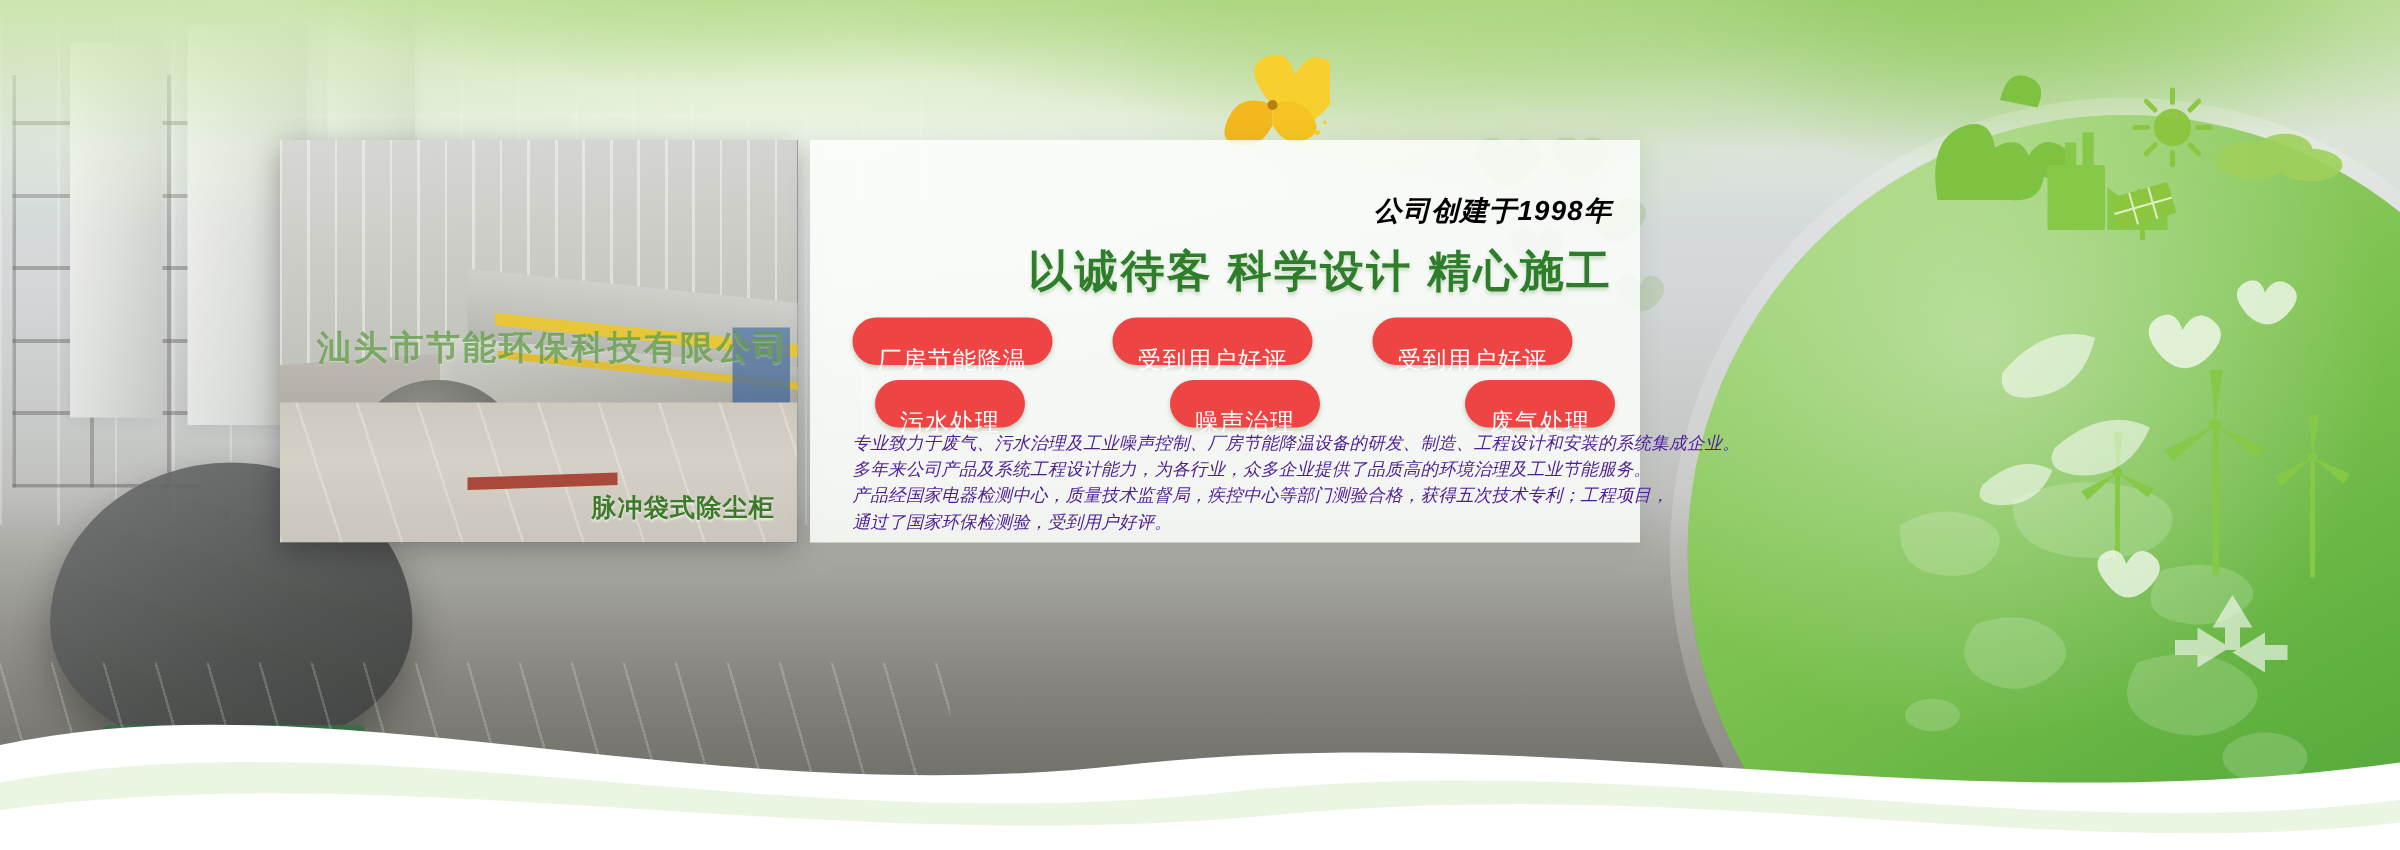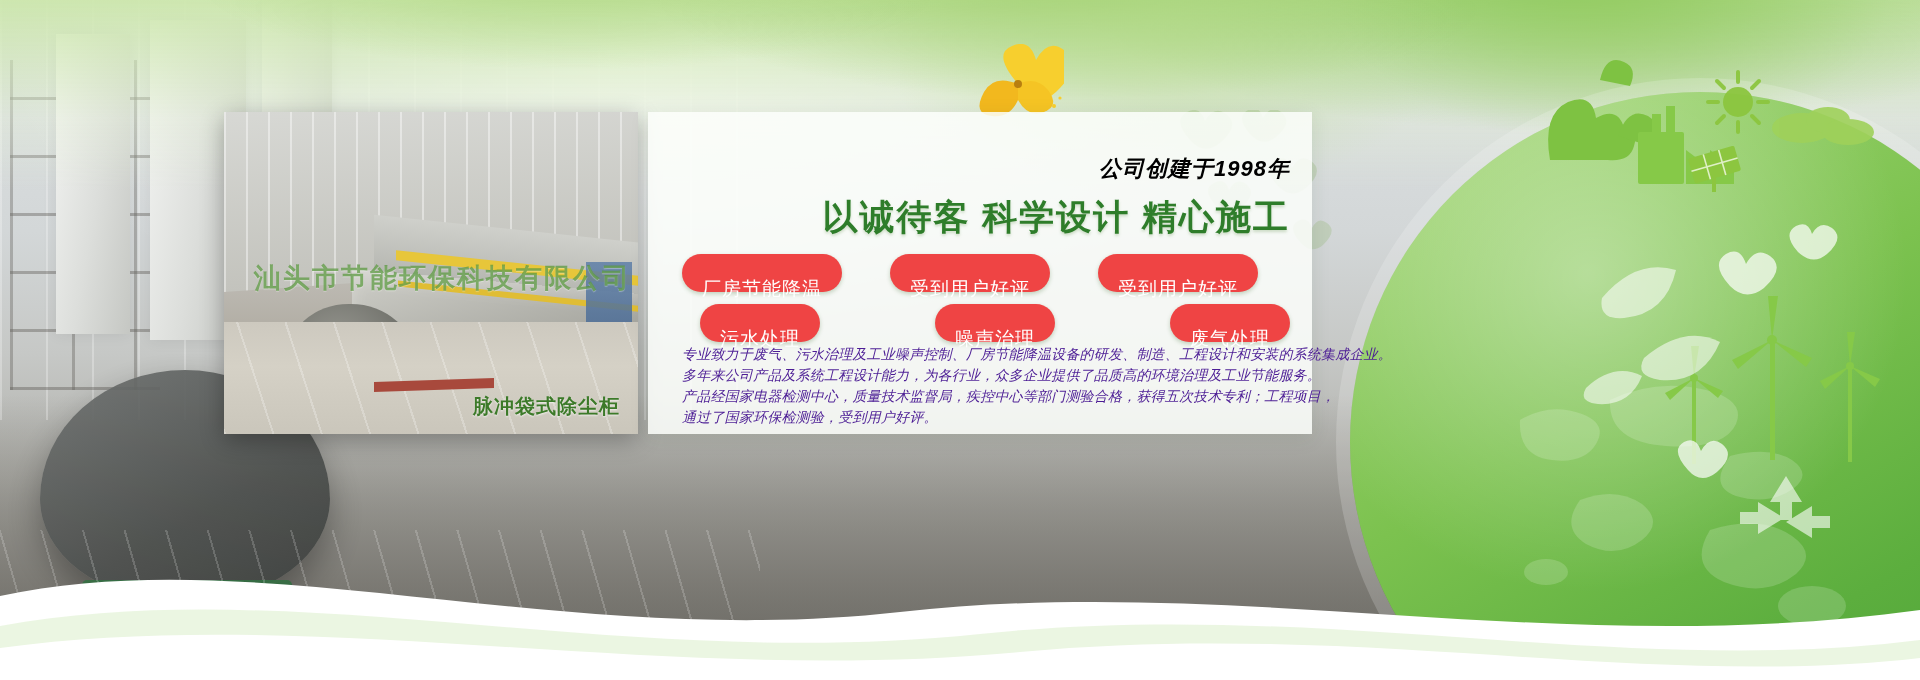--- a/index.html
+++ b/index.html
@@ -195,21 +195,21 @@
   .pill-row{ display:flex; gap:16px; margin-bottom:12px; }
   .pill{
     flex:0 0 auto;
     height:38px; line-height:38px; padding:16px 20px;
     border-radius:19px;
     background:#ef4444;
     color:#ffffff; font-size:19px; letter-spacing:1px;
     text-align:center; white-space:nowrap;
     box-shadow:0 2px 4px rgba(40,90,25,.25);
   }
-  .pill-row.r2{ justify-content:space-between; padding-left:18px; gap:40px; }
+  .pill-row.r2{ justify-content:flex-start; padding-left:18px; gap:116px; }
   .pill-row.r1{ gap:48px; }
 
   .body-copy{
     position:absolute; left:34px; top:232px; width:614px;
     font-size:14px; line-height:21px; color:#4c1d95; font-style:italic;
     letter-spacing:.2px;
   }
   .body-copy p{ white-space:nowrap; }
 </style>
 </head>

